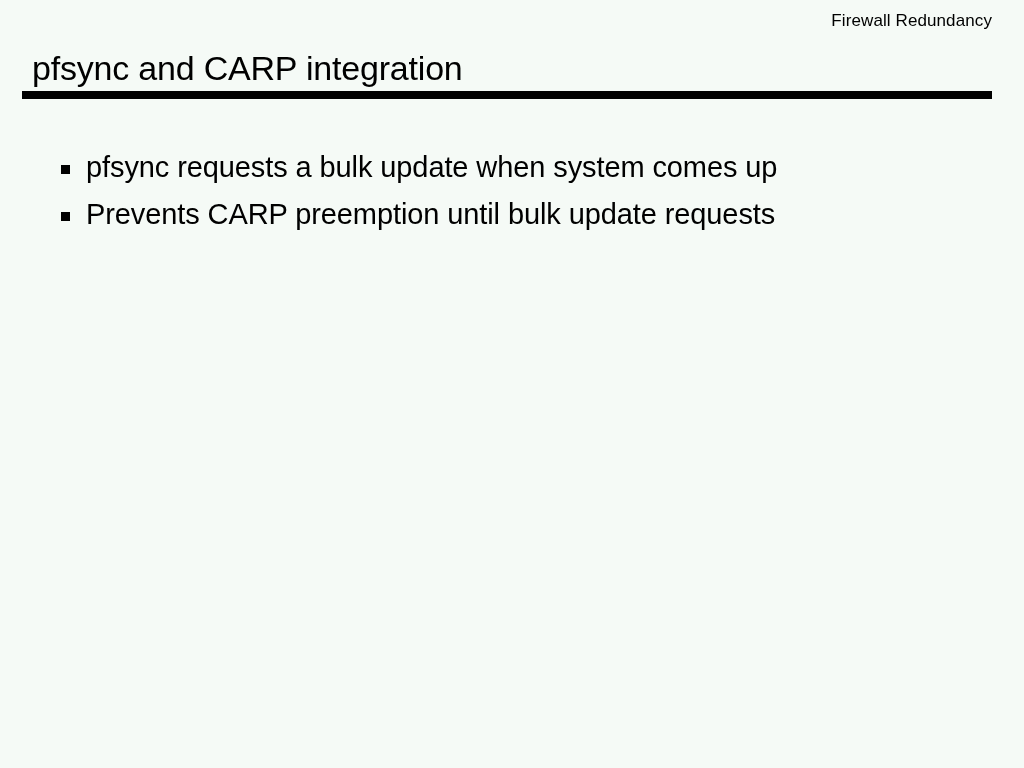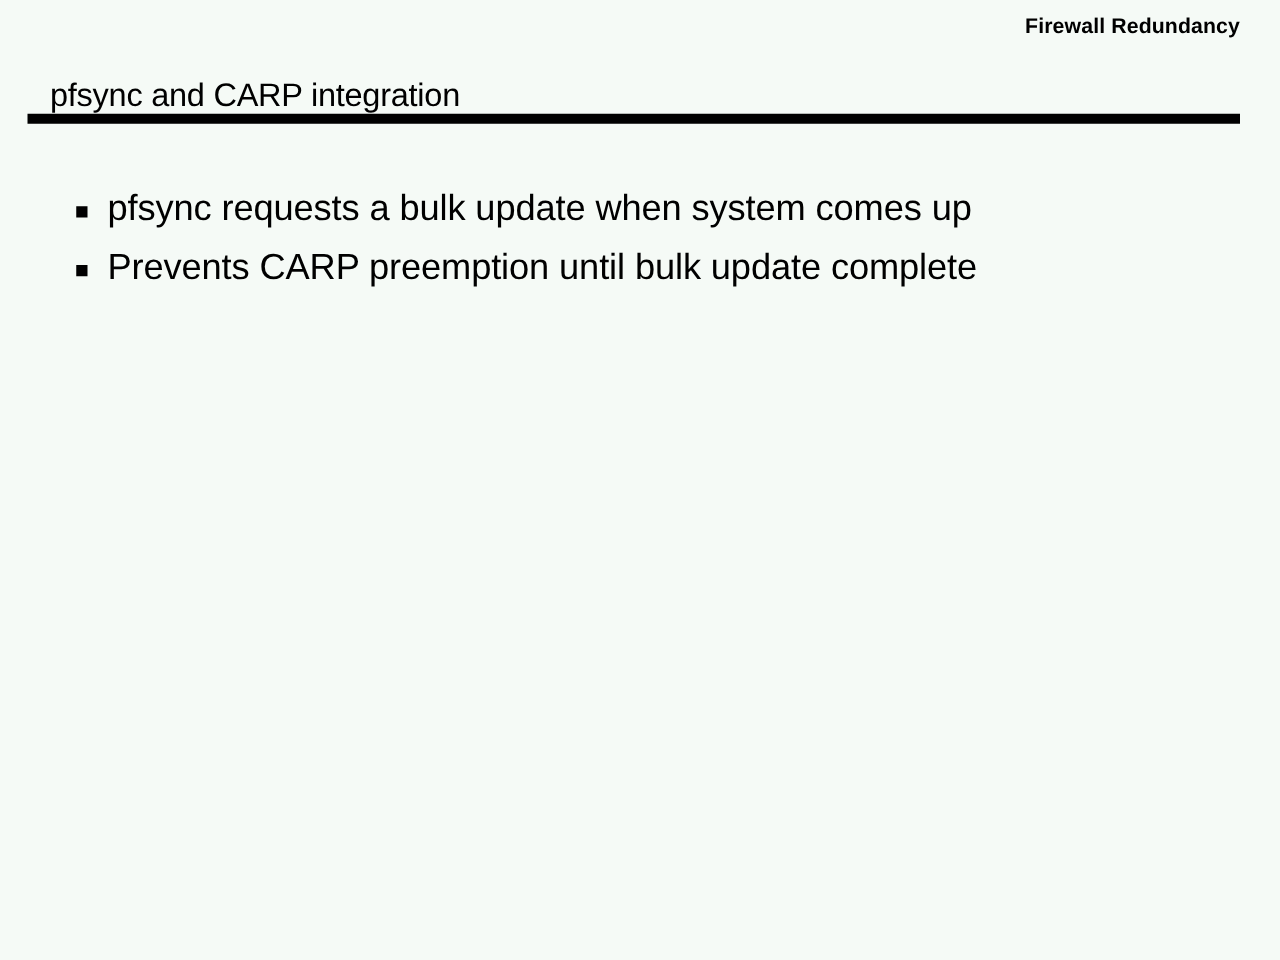--- a/index.html
+++ b/index.html
@@ -23,33 +23,32 @@
   .slide-header {
     position: absolute;
     top: 11px;
     right: 32px;
     font-size: 17px;
     line-height: 20px;
     letter-spacing: 0.1px;
     color: #000000;
     text-align: right;
     white-space: nowrap;
-    font-weight: bold;
   }
   .slide-title {
     position: absolute;
     left: 28px;
     top: 44px;
-    font-size: 26px;
+    font-size: 34px;
     line-height: 40px;
     font-weight: normal;
     letter-spacing: -0.2px;
     color: #000000;
     white-space: nowrap;
-    margin: 12px;
+    margin: 4px;
   }
   .title-rule {
     position: absolute;
     left: 22px;
     top: 91px;
     width: 970px;
     height: 8px;
     background: #000000;
   }
   .bullet-list {
@@ -101,19 +100,19 @@
 
   <div class="title-rule"></div>
 
   <ul class="bullet-list">
     <li class="bullet-item">
       <span class="bullet-marker"></span>
       <span class="bullet-text">pfsync requests a bulk update when system comes up</span>
     </li>
     <li class="bullet-item">
       <span class="bullet-marker"></span>
-      <span class="bullet-text">Prevents CARP preemption until bulk update complete</span>
+      <span class="bullet-text">Prevents CARP preemption until bulk update requests</span>
     </li>
   </ul>
 
   <div class="slide-body"></div>
 
 </div>
 
 </body></html>

